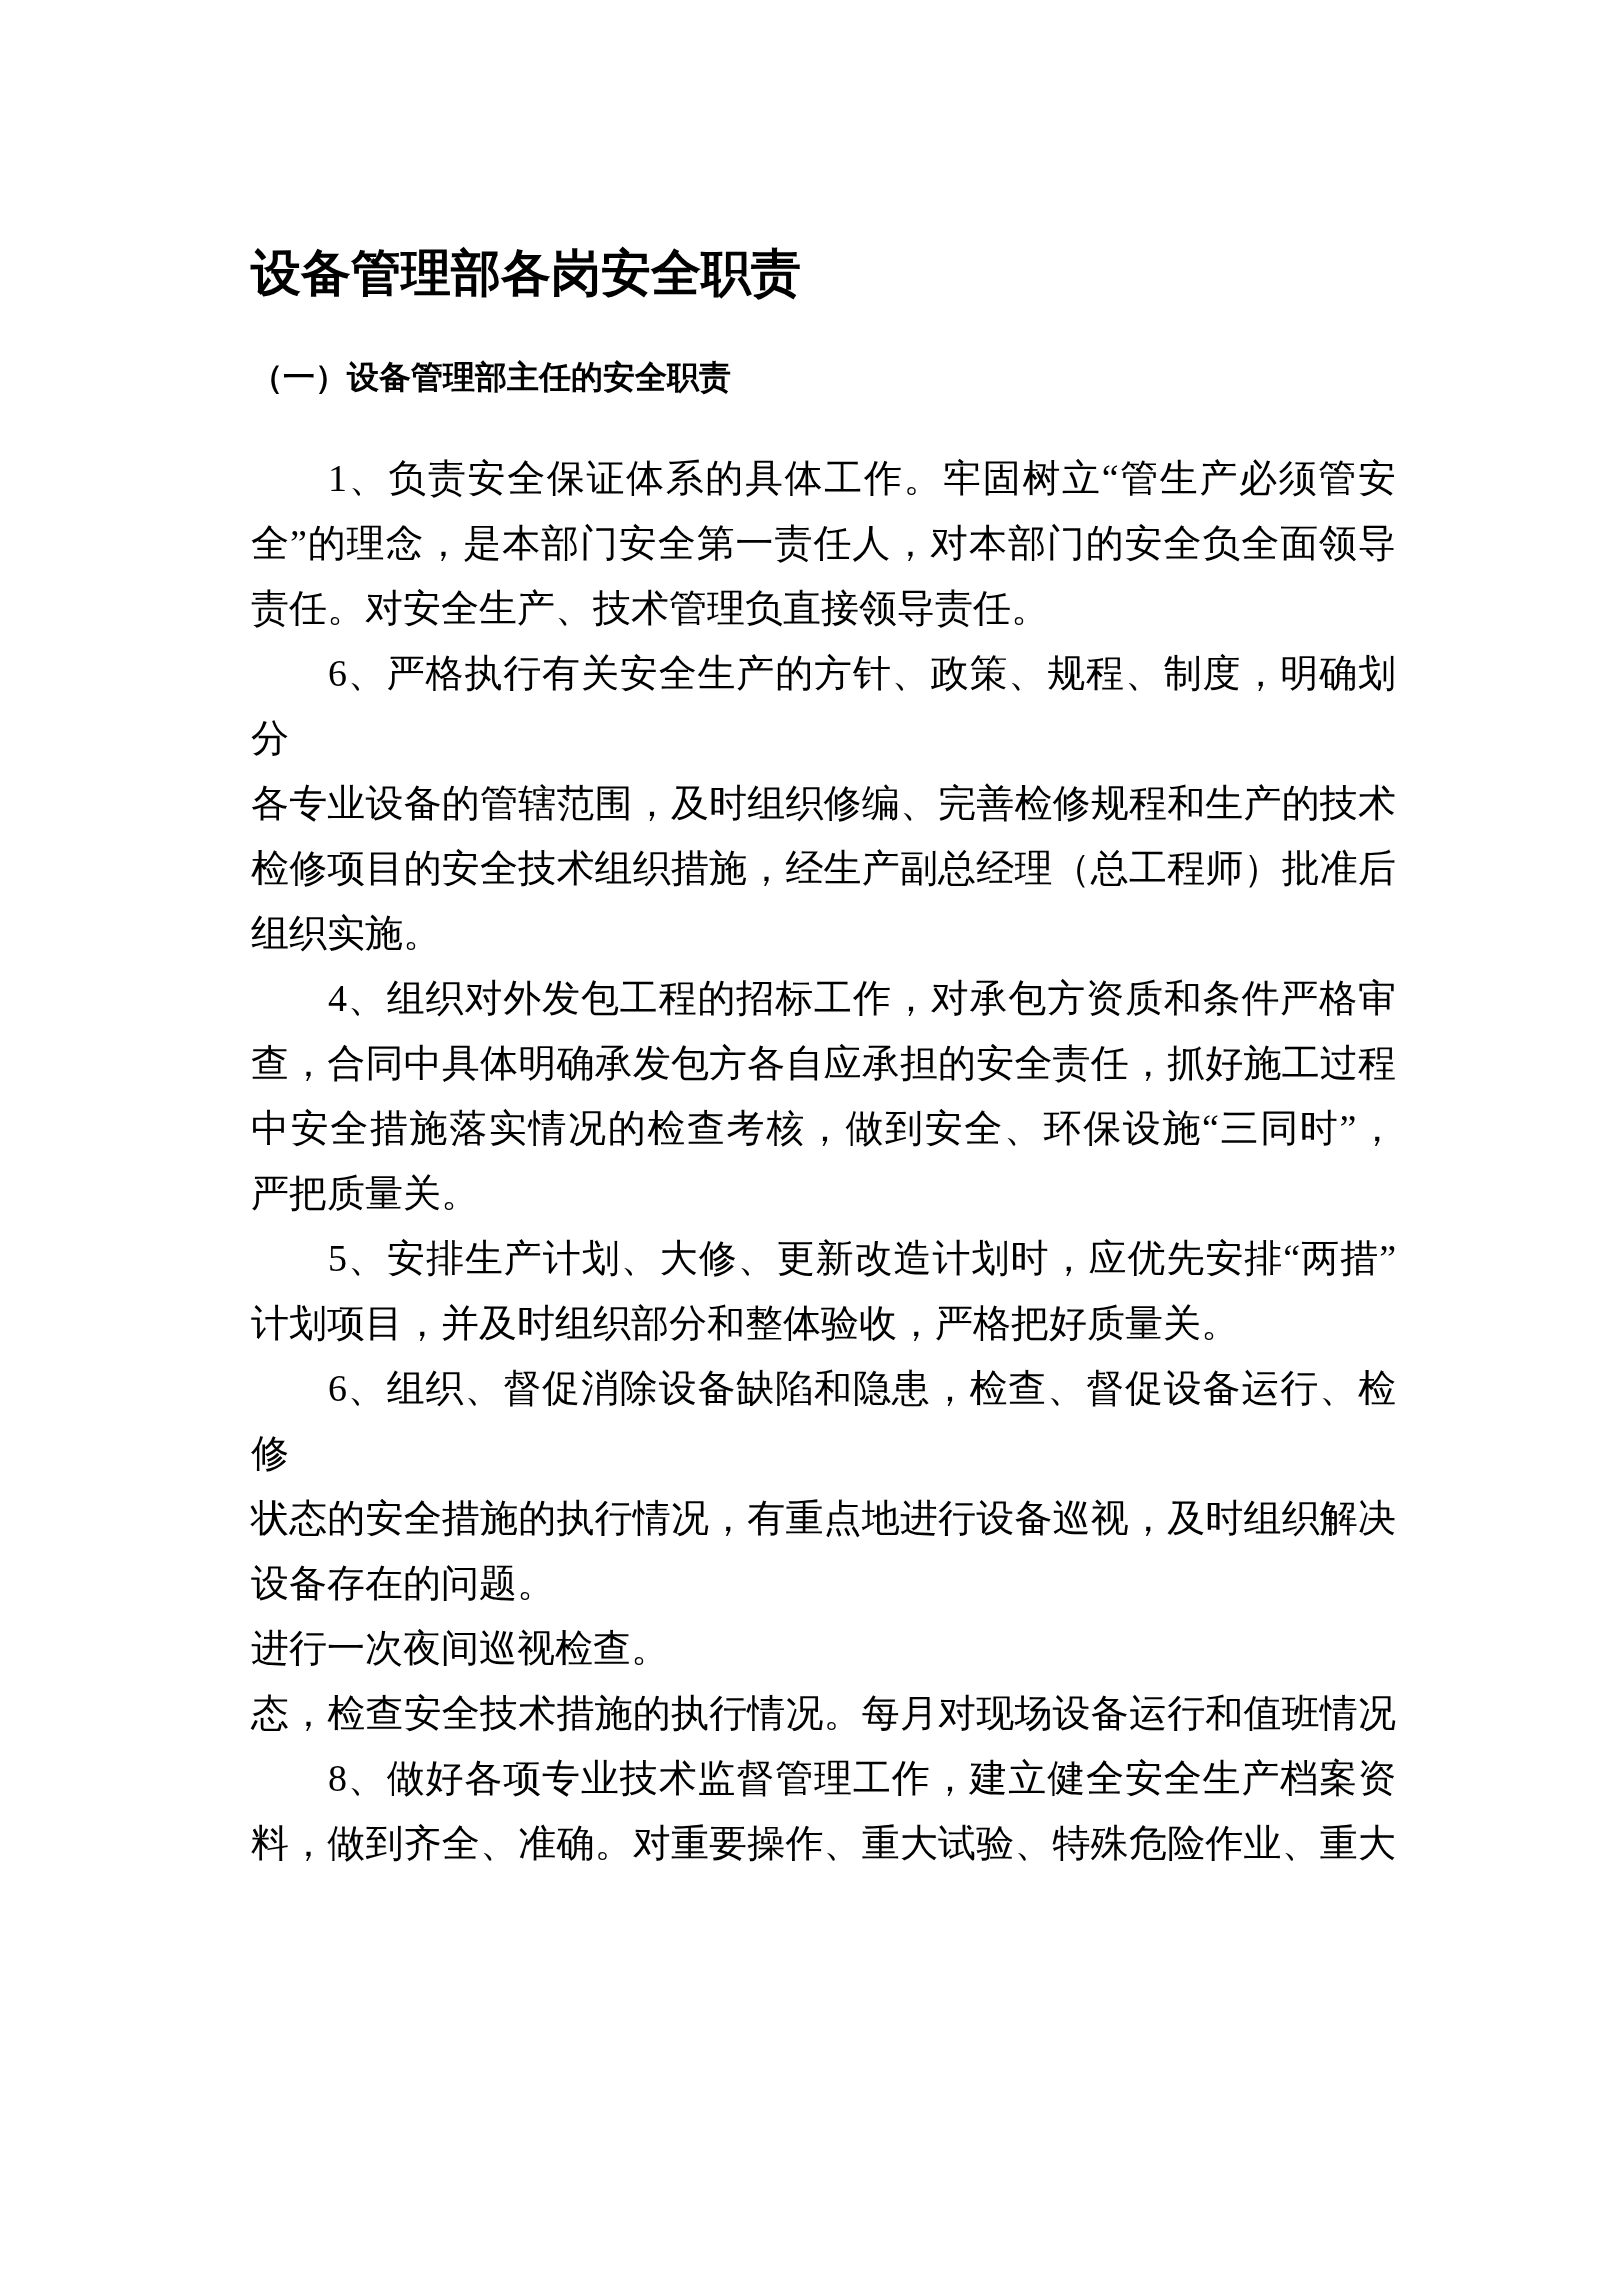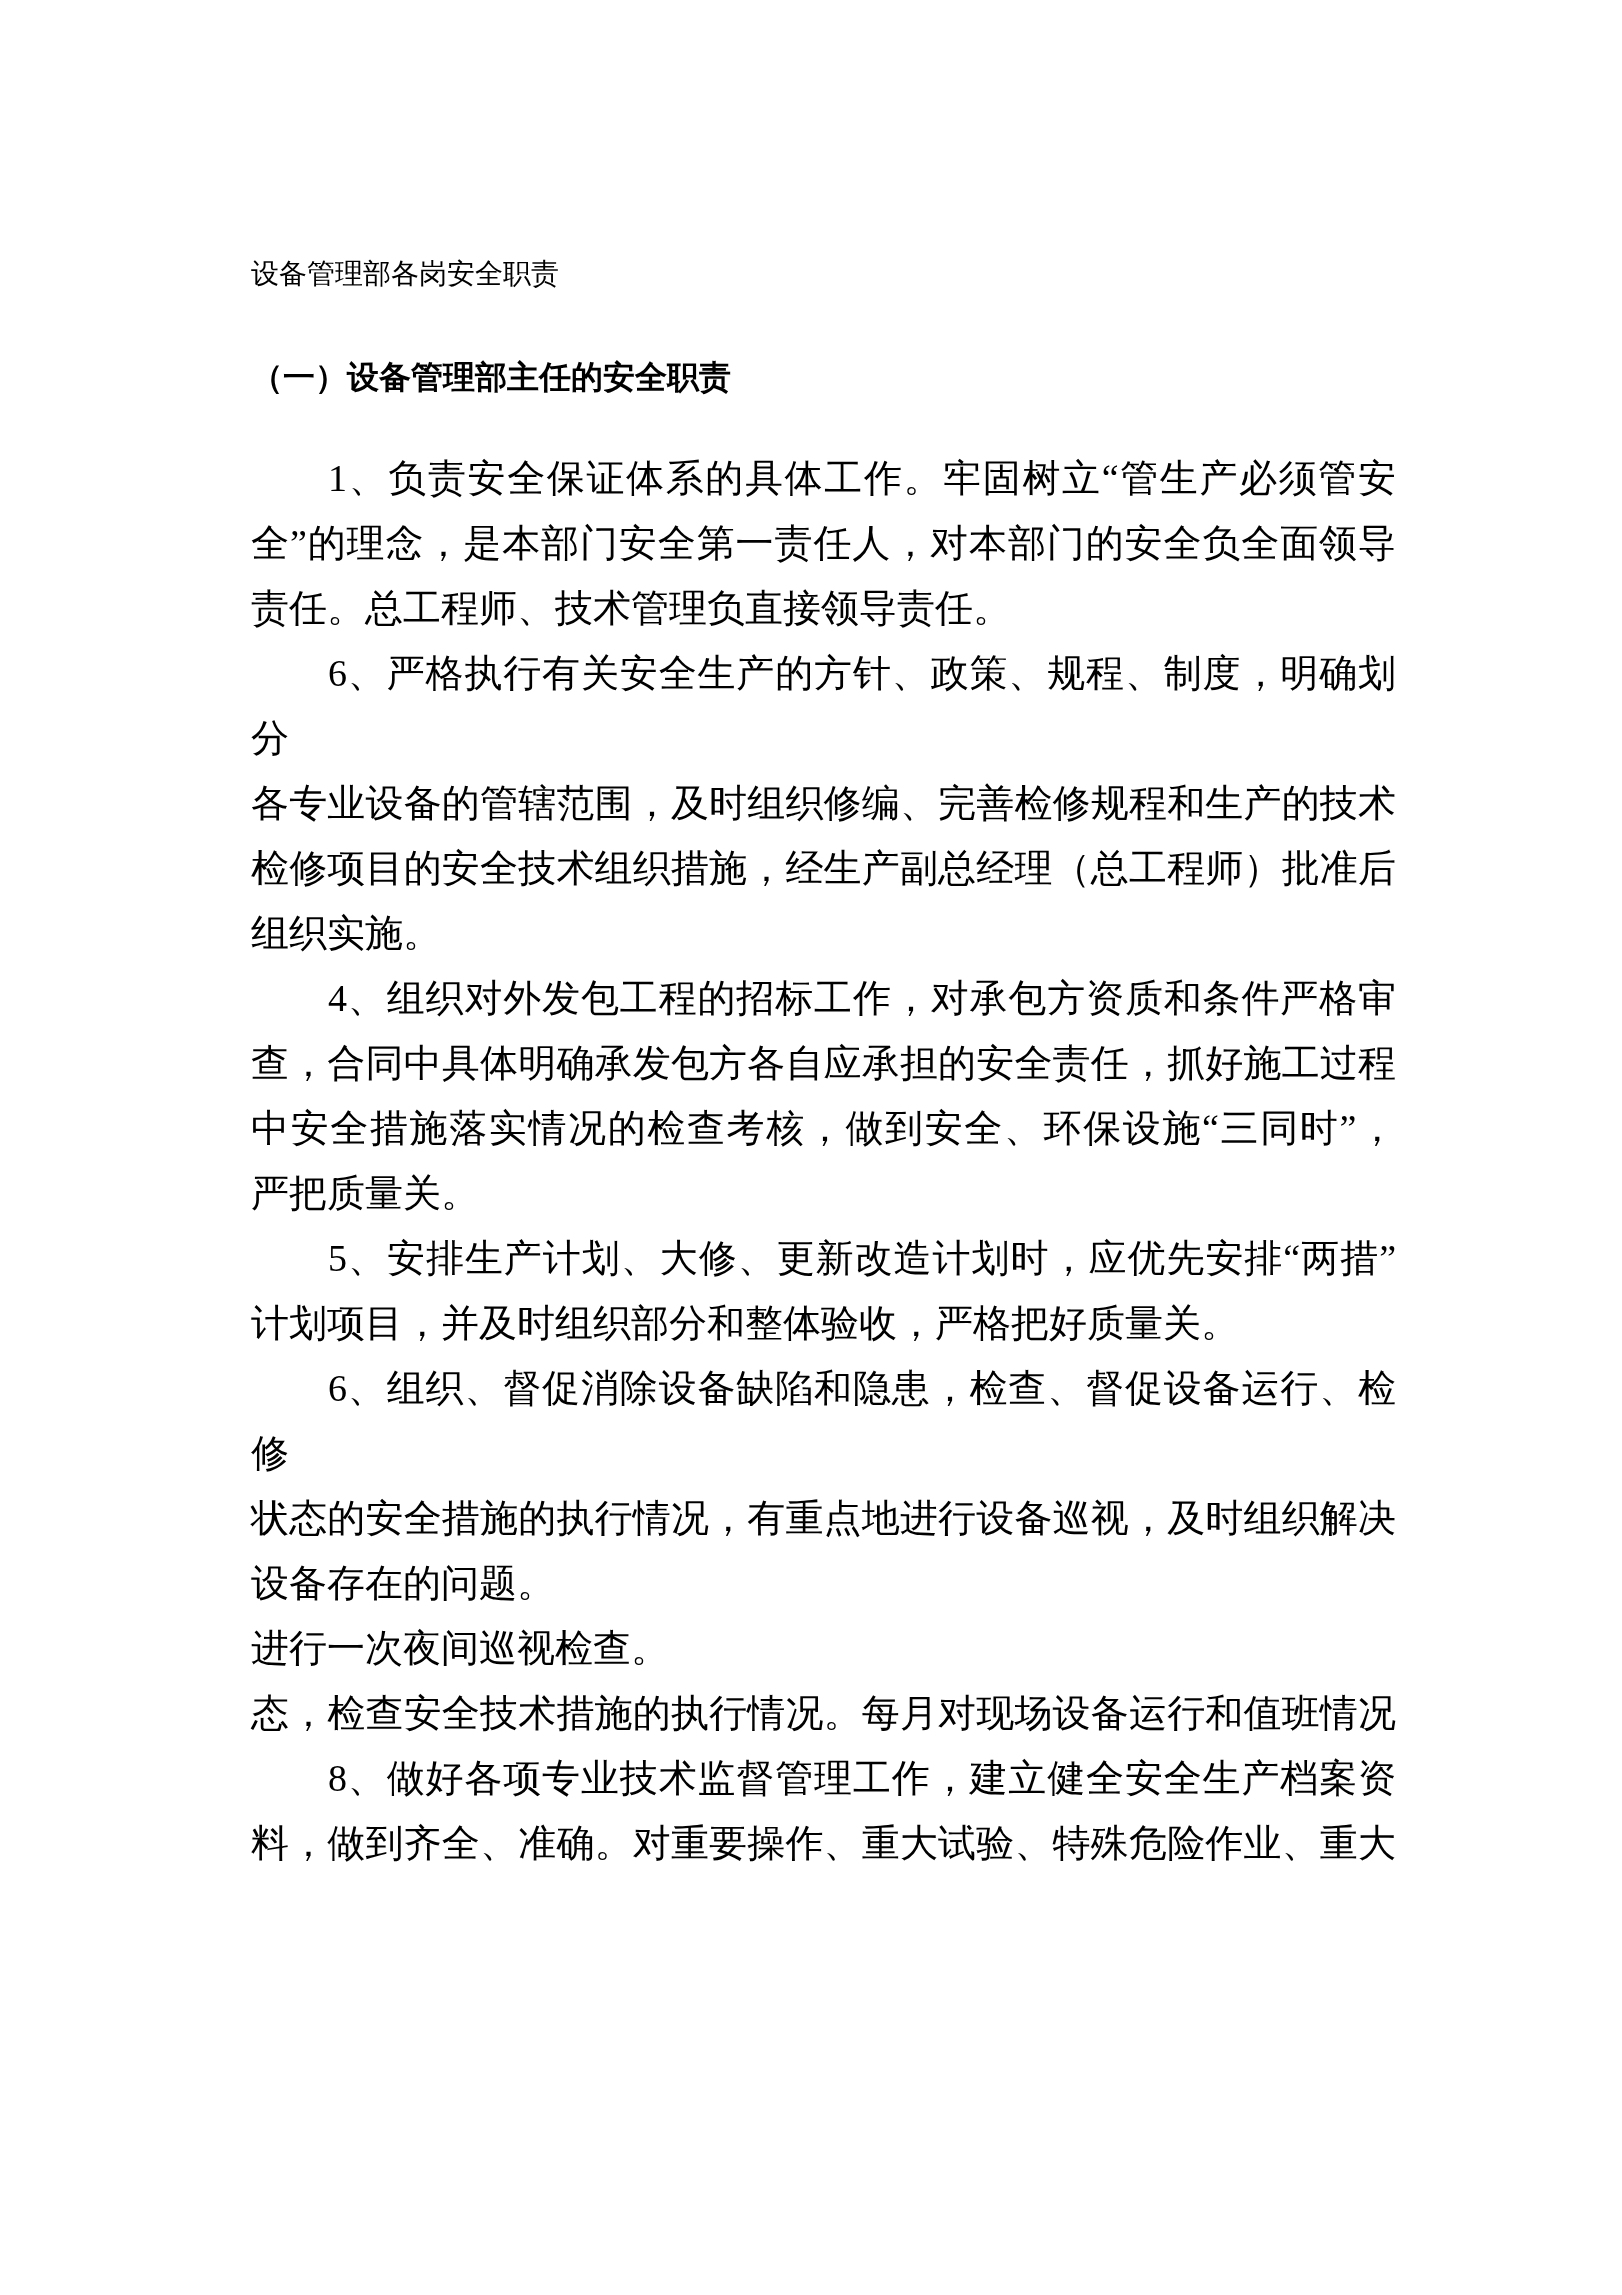--- a/index.html
+++ b/index.html
@@ -16,22 +16,22 @@
     font-family: "Liberation Serif", "DejaVu Serif", serif;
     overflow: hidden;
   }
   .content {
     position: absolute;
     left: 251px;
     top: 241px;
     width: 1145px;
   }
   .doc-title {
-    font-size: 28px;
-    font-weight: normal;
+    font-size: 50px;
+    font-weight: bold;
     line-height: 65px;
     white-space: nowrap;
   }
   .section-heading {
     font-size: 32px;
     font-weight: bold;
     line-height: 65px;
     margin-top: 39px;
     margin-bottom: 36px;
     white-space: nowrap;
@@ -58,21 +58,21 @@
 <div class="page">
   <div class="content">
 
     <div class="doc-title">设备管理部各岗安全职责</div>
 
     <div class="section-heading">（一）设备管理部主任的安全职责</div>
 
     <div class="para">
       <div class="line first fill">1、负责安全保证体系的具体工作。牢固树立“管生产必须管安</div>
       <div class="line fill">全”的理念，是本部门安全第一责任人，对本部门的安全负全面领导</div>
-      <div class="line">责任。总工程师、技术管理负直接领导责任。</div>
+      <div class="line">责任。对安全生产、技术管理负直接领导责任。</div>
     </div>
 
     <div class="para">
       <div class="line first fill">6、严格执行有关安全生产的方针、政策、规程、制度，明确划分</div>
       <div class="line fill">各专业设备的管辖范围，及时组织修编、完善检修规程和生产的技术</div>
       <div class="line fill">检修项目的安全技术组织措施，经生产副总经理（总工程师）批准后</div>
       <div class="line">组织实施。</div>
     </div>
 
 

